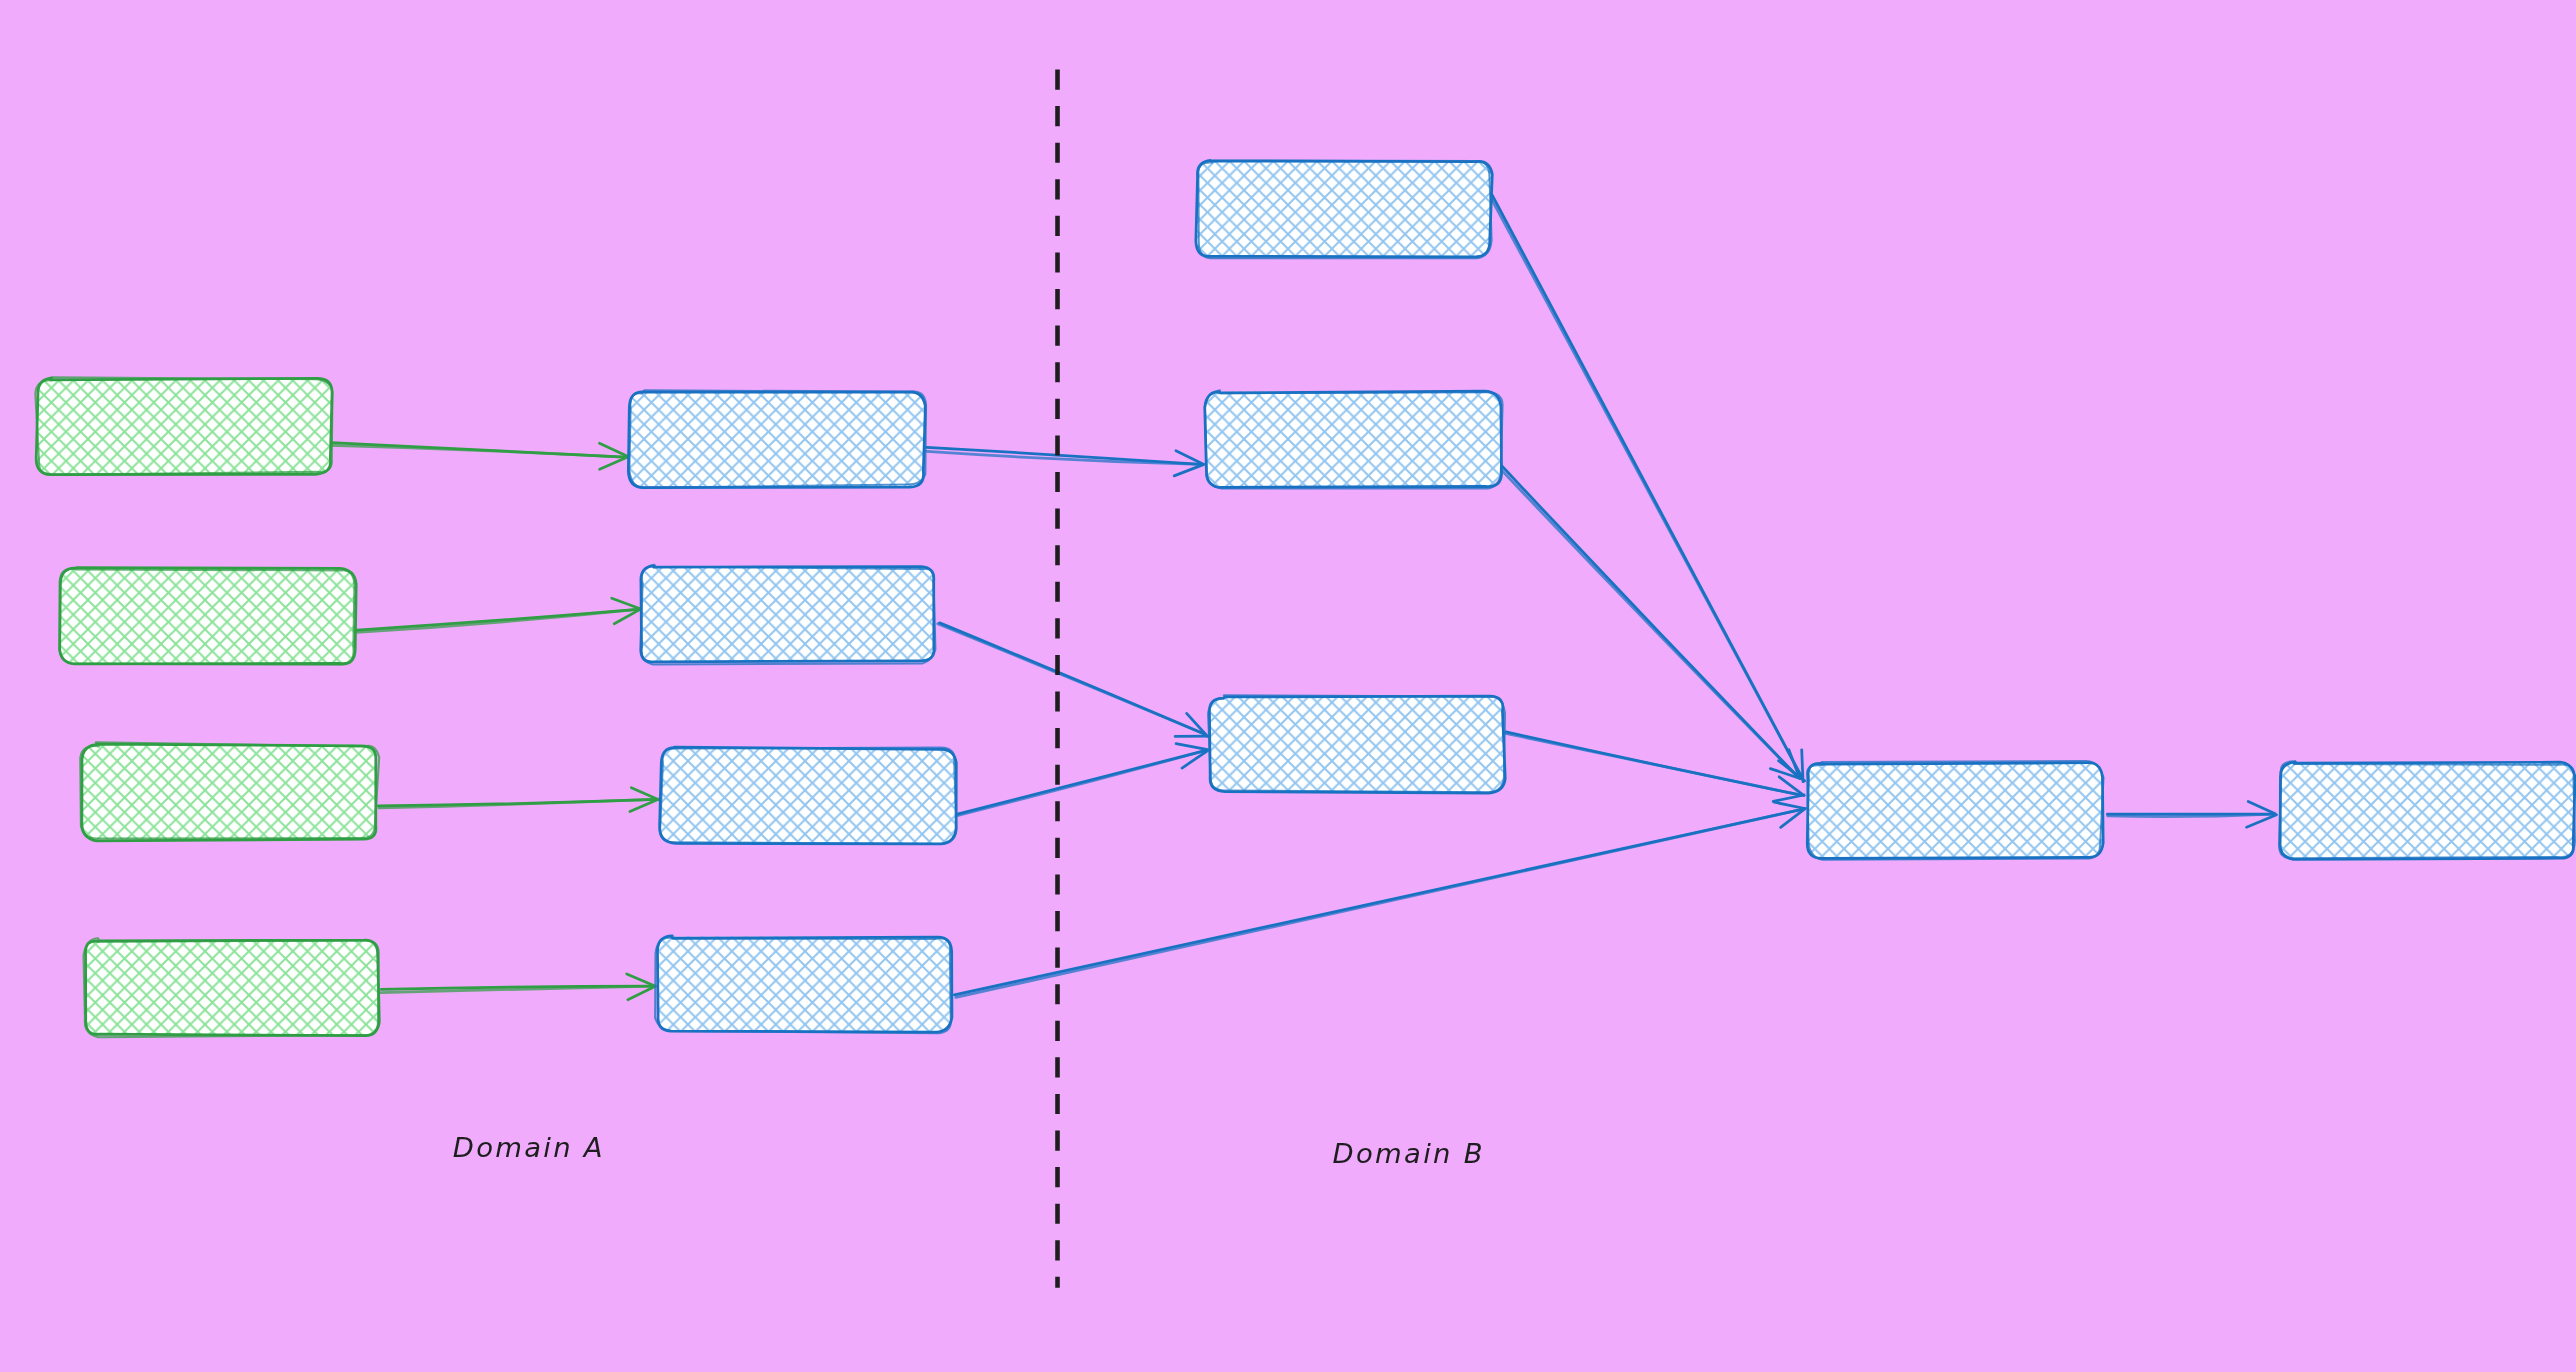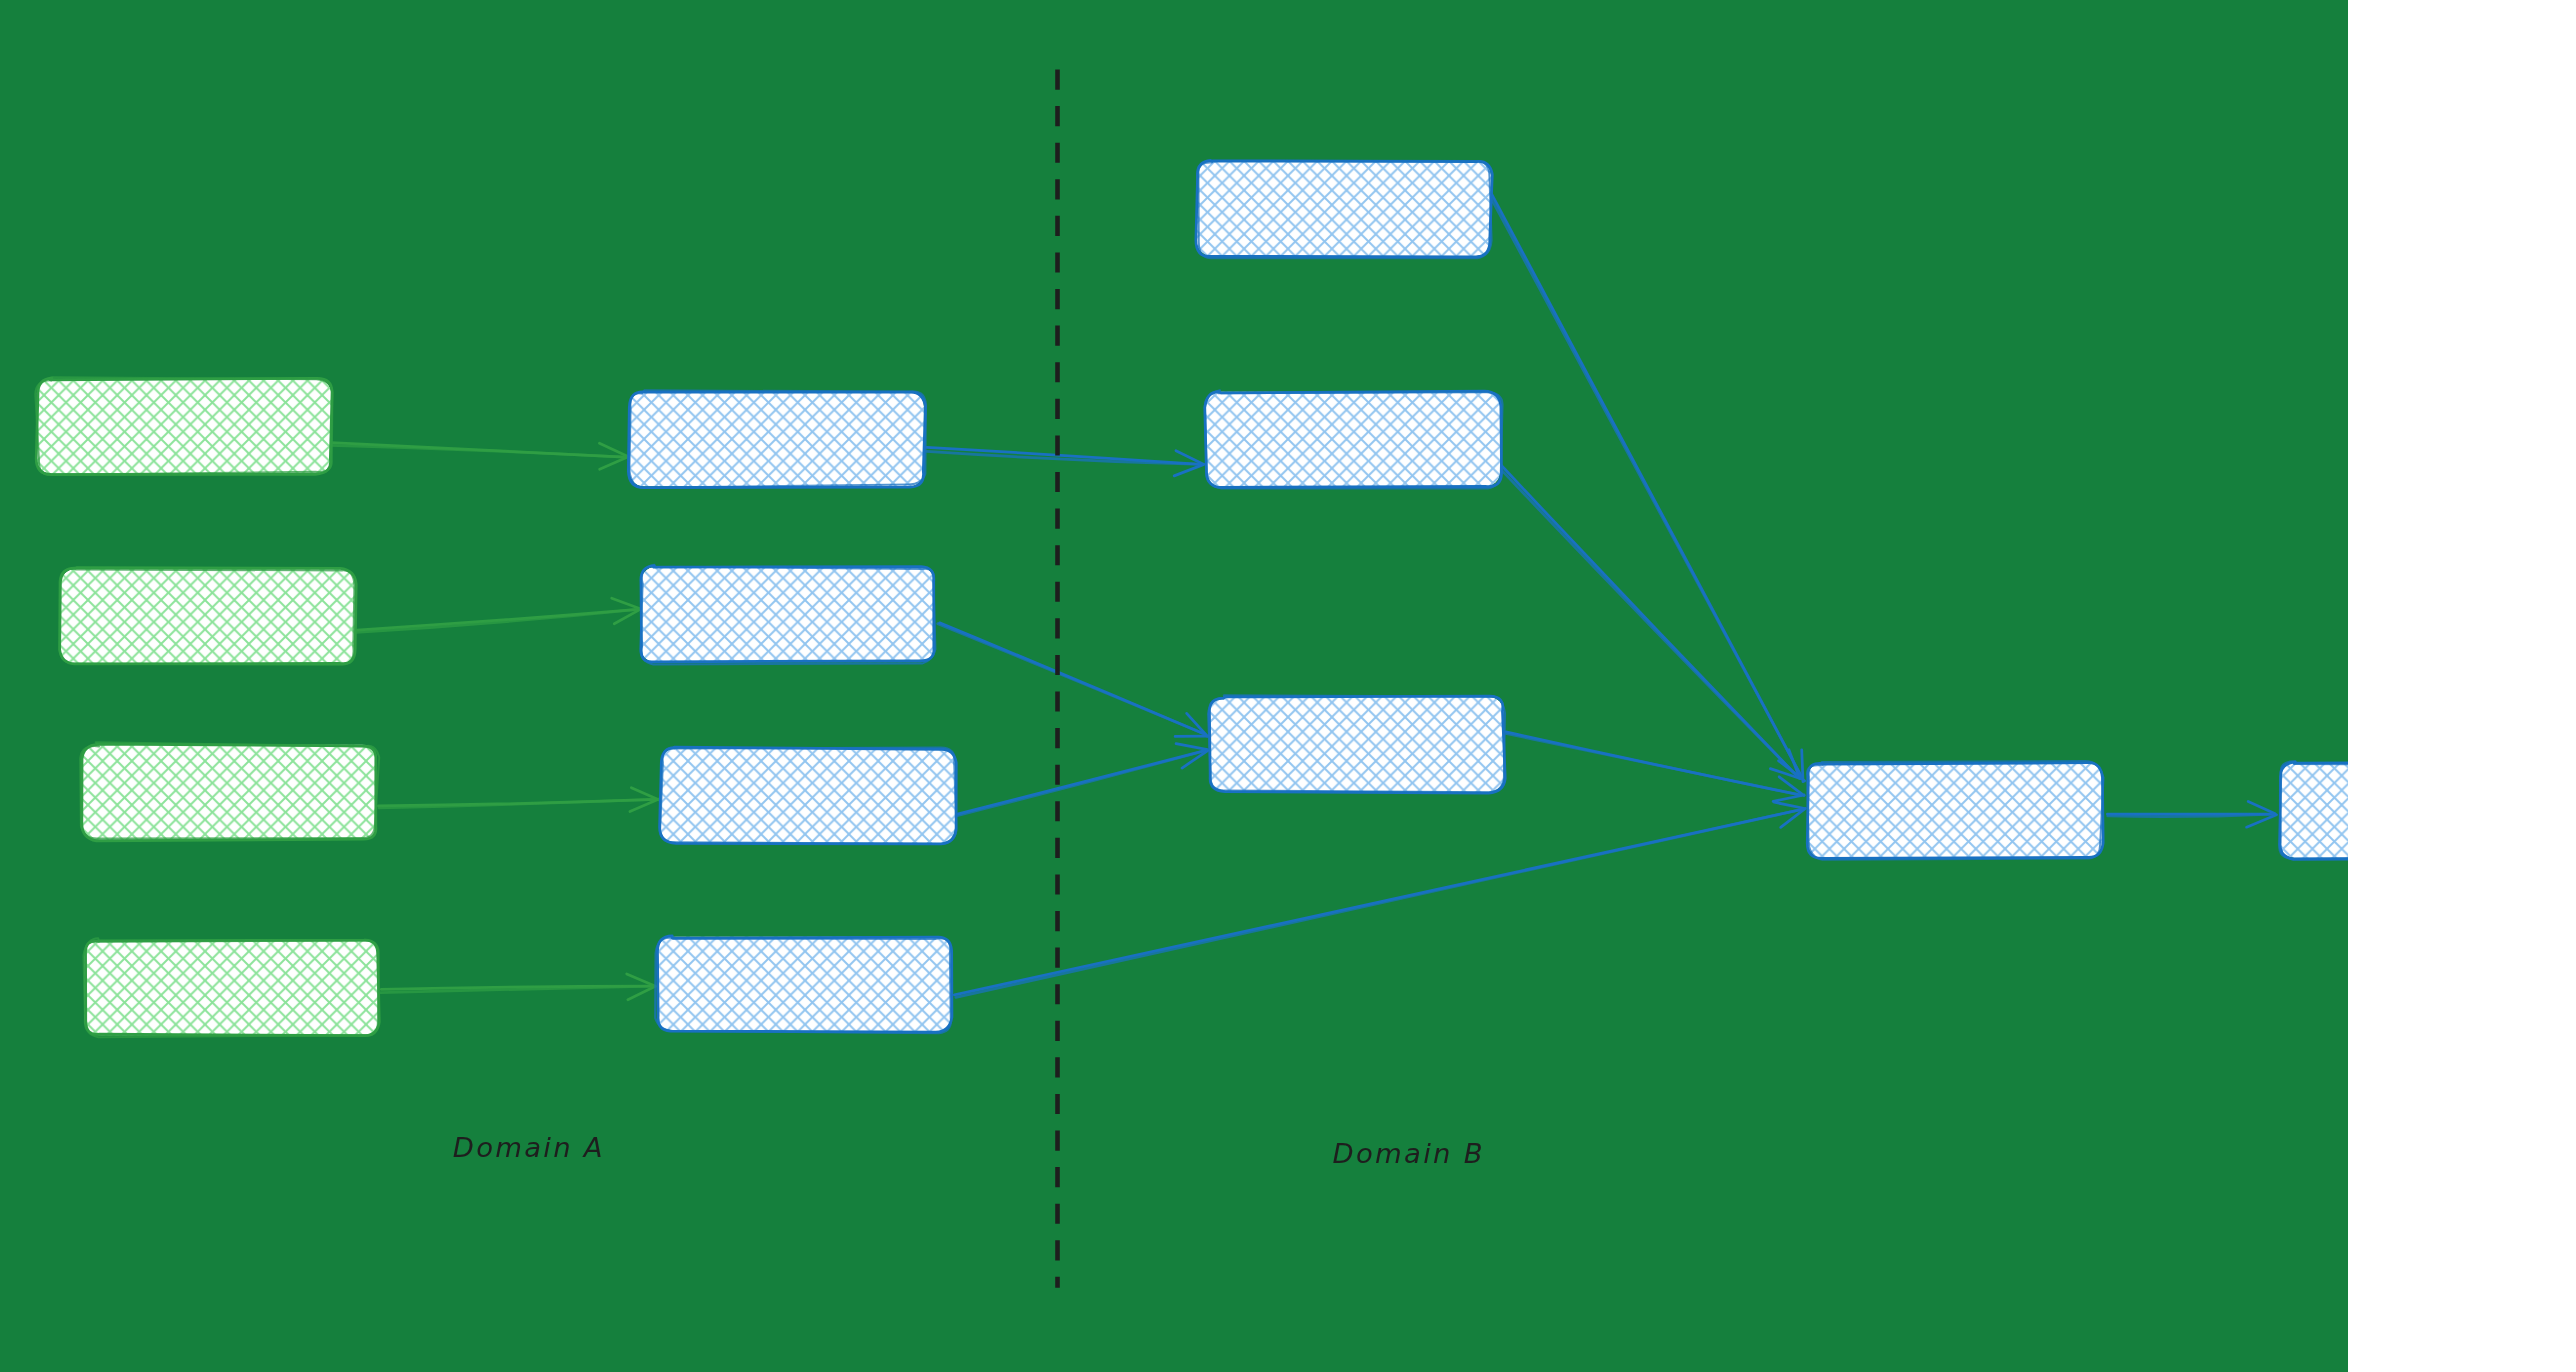--- a/index.html
+++ b/index.html
@@ -6,23 +6,23 @@
   html, body {
     margin: 0;
     padding: 0;
     background: #ffffff;
   }
   body {
     font-family: "DejaVu Sans", sans-serif;
   }
   #canvas-wrap {
     position: relative;
-    width: 2348px;
+    width: 2576px;
     height: 1372px;
-    background: #15803d;
+    background: #f0abfc;
     overflow: hidden;
   }
   #diagram-svg {
     position: absolute;
     left: 0;
     top: 0;
     width: 2576px;
     height: 1372px;
     display: block;
   }

